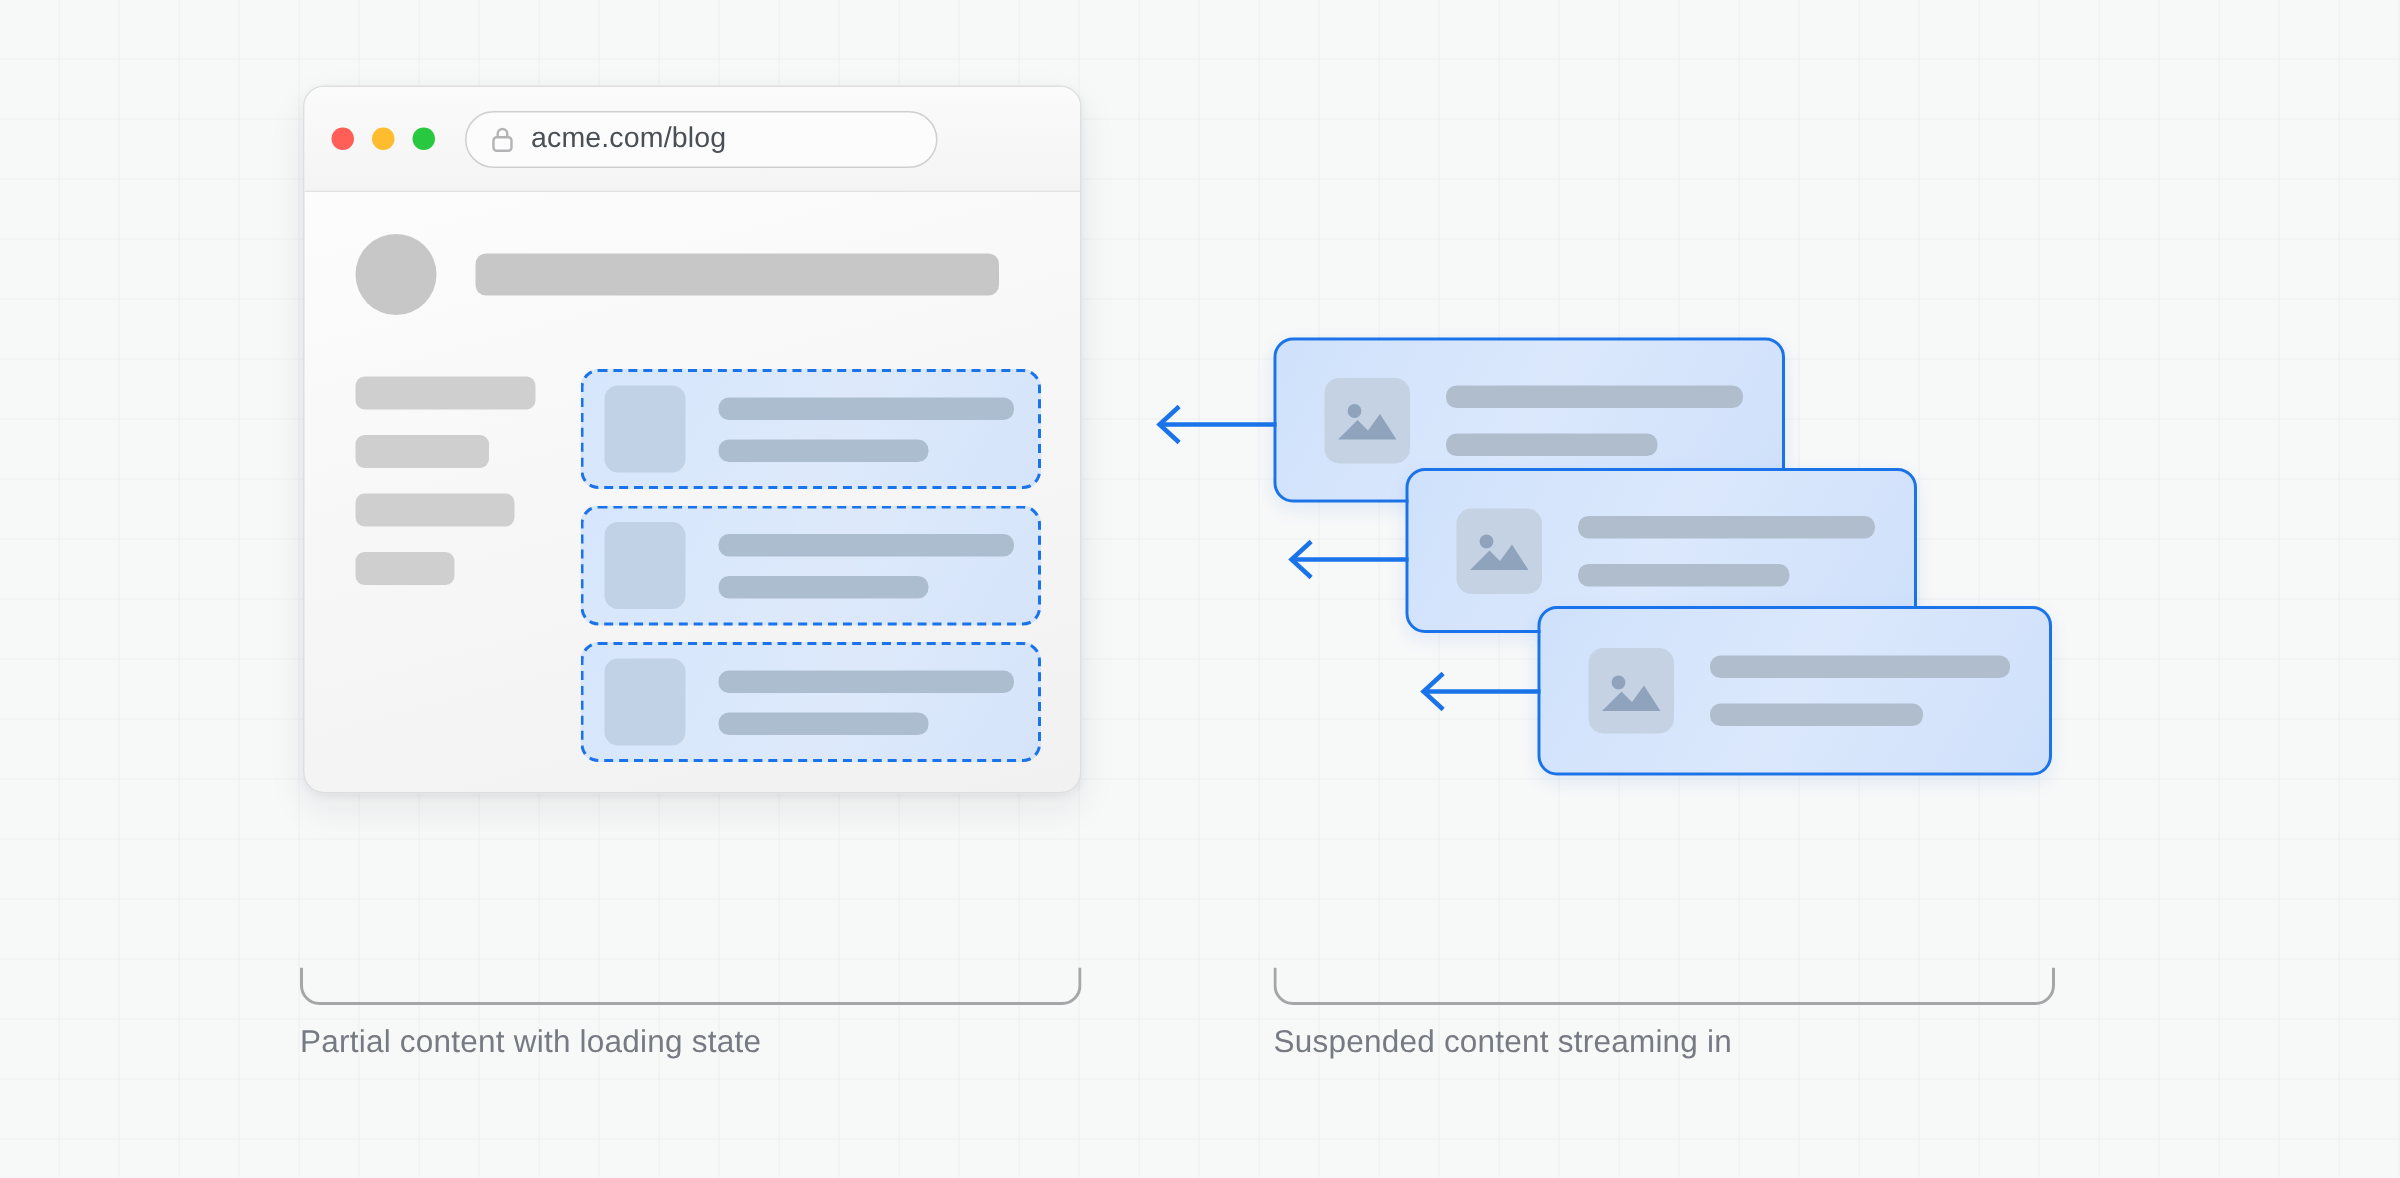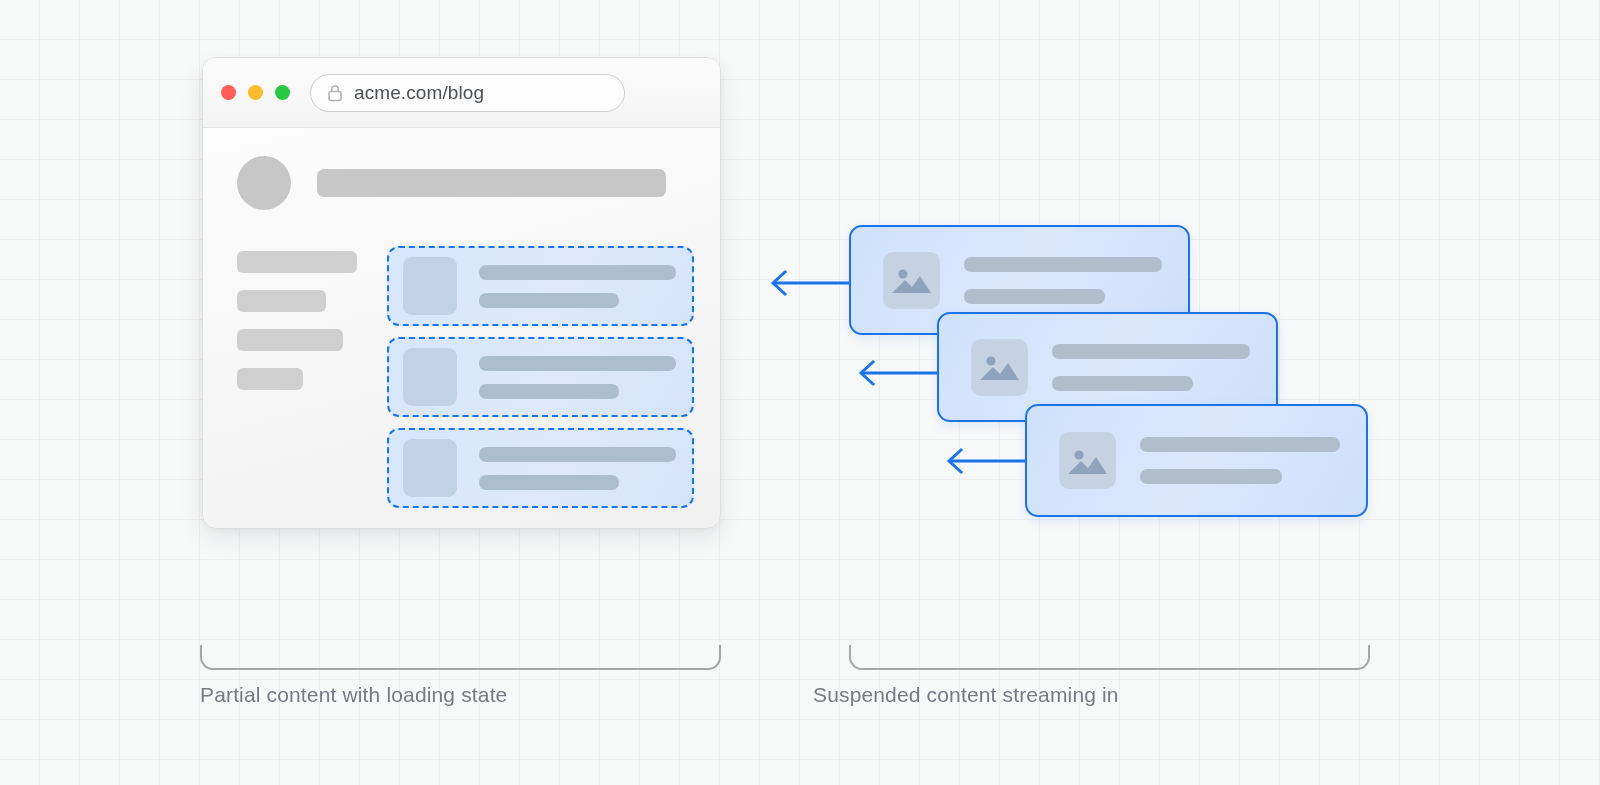--- a/index.html
+++ b/index.html
@@ -143,21 +143,21 @@
   .caption {
     position: absolute;
     top: 683px;
     width: 521px;
     text-align: left;
     font-size: 21px;
     color: #767a82;
     letter-spacing: .15px;
   }
   #caption-left  { left: 200px; }
-  #caption-right { left: 813px; }
+  #caption-right { left: 849px; }
 </style>
 </head>
 <body>
 
 <div class="stage">
 
   <div class="browser">
 
     <div class="browser-chrome">
       <div class="lights">

